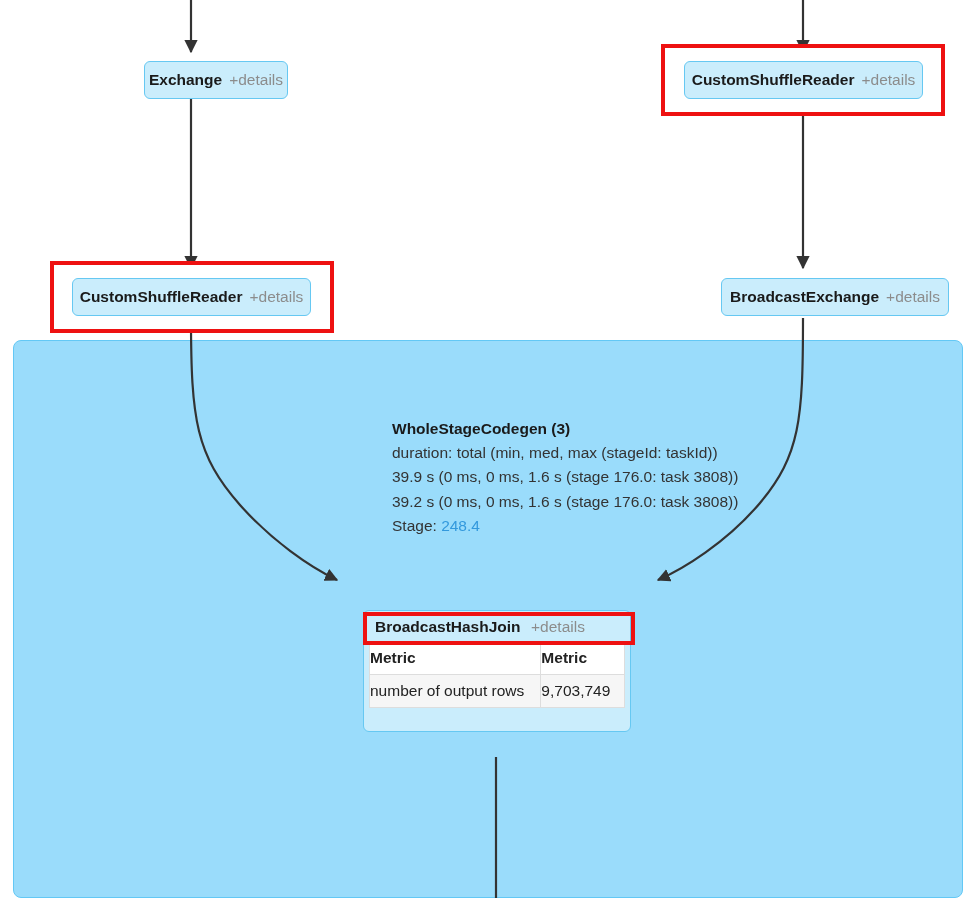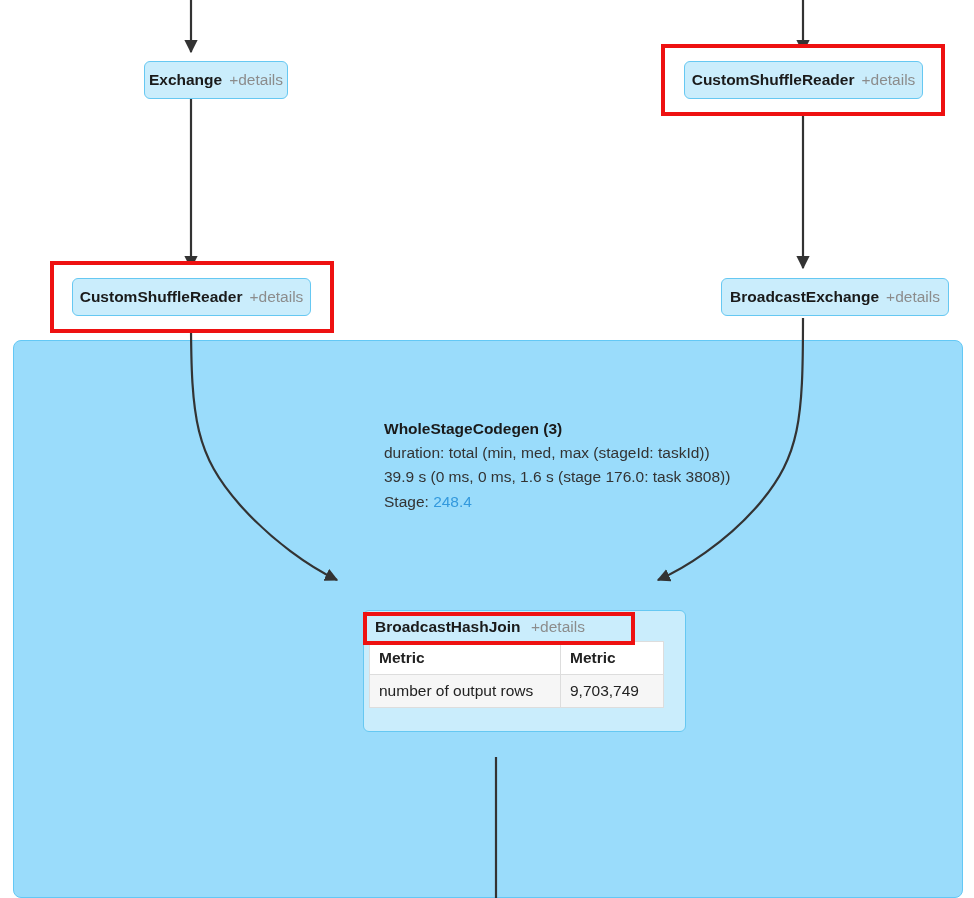--- a/index.html
+++ b/index.html
@@ -101,21 +101,21 @@
     color: #8c8c8c;
     margin-left: 6px;
   }
   .metrics {
     border-collapse: collapse;
     background: #ffffff;
     table-layout: fixed;
   }
   .metrics th, .metrics td {
     border: 1px solid #dddddd;
-    padding: 7px 9px;
+    padding: 7px 0;
     font-size: 15.5px;
     text-align: left;
     color: #222222;
     white-space: nowrap;
   }
   .metrics th {
     font-weight: bold;
     background: #ffffff;
   }
   .metrics tbody td {
@@ -155,24 +155,25 @@
 
     <path d="M 803,99 L 803,268" stroke="#333333" stroke-width="2.2" fill="none" marker-end="url(#arrow)"></path>
 
     <path d="M 191,318 C 191,420 196,455 240,505 C 272,541 310,567 337,580" stroke="#333333" stroke-width="2.2" fill="none" marker-end="url(#arrow)"></path>
 
     <path d="M 803,318 C 803,420 800,455 760,503 C 726,543 683,569 658,580" stroke="#333333" stroke-width="2.2" fill="none" marker-end="url(#arrow)"></path>
 
     <path d="M 496,757 L 496,900" stroke="#333333" stroke-width="2.2" fill="none"></path>
   </svg>
 
-  <div class="cluster-label" style="left:384px; top:417px;">
+  <div class="cluster-label" style="left:392px; top:417px;">
     <div class="title">WholeStageCodegen (3)</div>
     <div>duration: total (min, med, max (stageId: taskId))</div>
     <div>39.9 s (0 ms, 0 ms, 1.6 s (stage 176.0: task 3808))</div>
+    <div>39.2 s (0 ms, 0 ms, 1.6 s (stage 176.0: task 3808))</div>
     <div>
       <span>Stage:</span>
       <span class="stage-link">248.4</span>
     </div>
   </div>
 
   <div class="node" style="left:116px; top:61px; width:144px; height:38px;margin-left:28px;">
     <span class="op-name">Exchange</span>
     <span class="details-link">+details</span>
   </div>
@@ -187,21 +188,21 @@
   <div class="node" style="left:72px; top:278px; width:239px; height:38px;">
     <span class="op-name">CustomShuffleReader</span>
     <span class="details-link">+details</span>
   </div>
 
   <div class="node" style="left:689px; top:278px; width:228px; height:38px;margin-left:32px;">
     <span class="op-name">BroadcastExchange</span>
     <span class="details-link">+details</span>
   </div>
 
-  <div class="node-table" style="left:363px; top:610px; width:323px; height:122px;">
+  <div class="node-table" style="left:363px; top:610px; width:268px; height:122px;">
     <div class="node-head">
       <span class="op-name">BroadcastHashJoin</span>
       <span class="details-link">+details</span>
     </div>
     <table class="metrics">
       <thead>
         <tr>
           <th class="col-metric">Metric</th>
           <th class="col-value">Metric</th>
         </tr>

